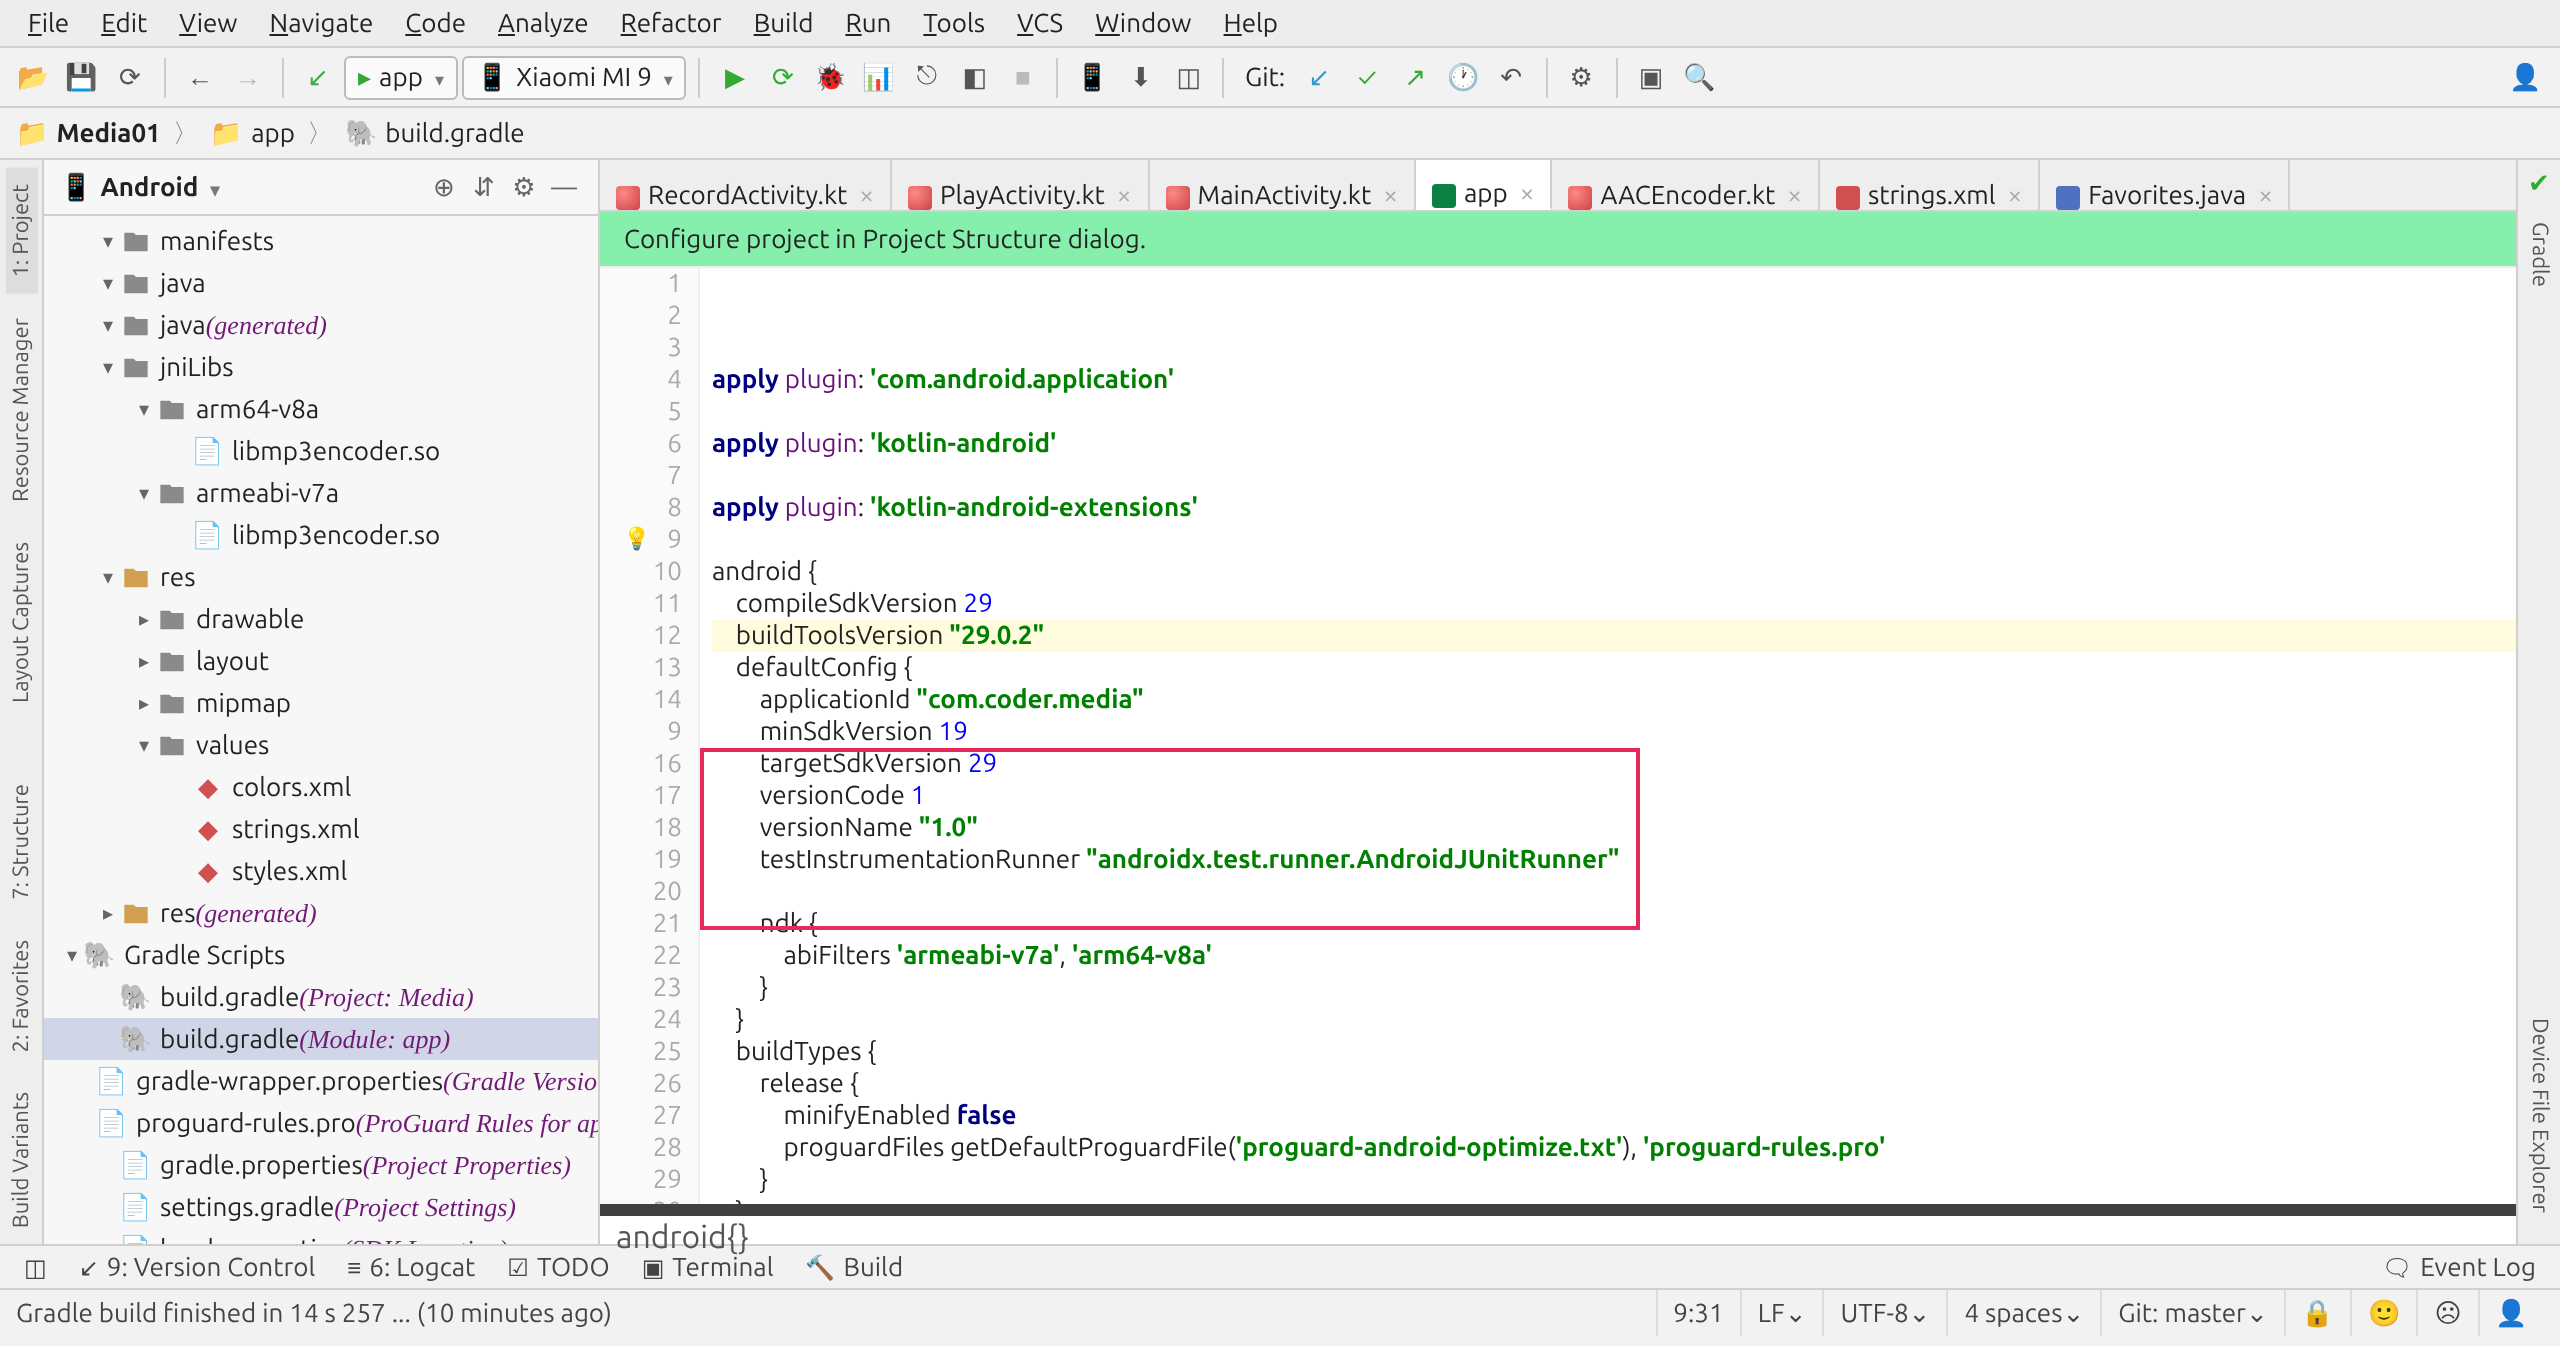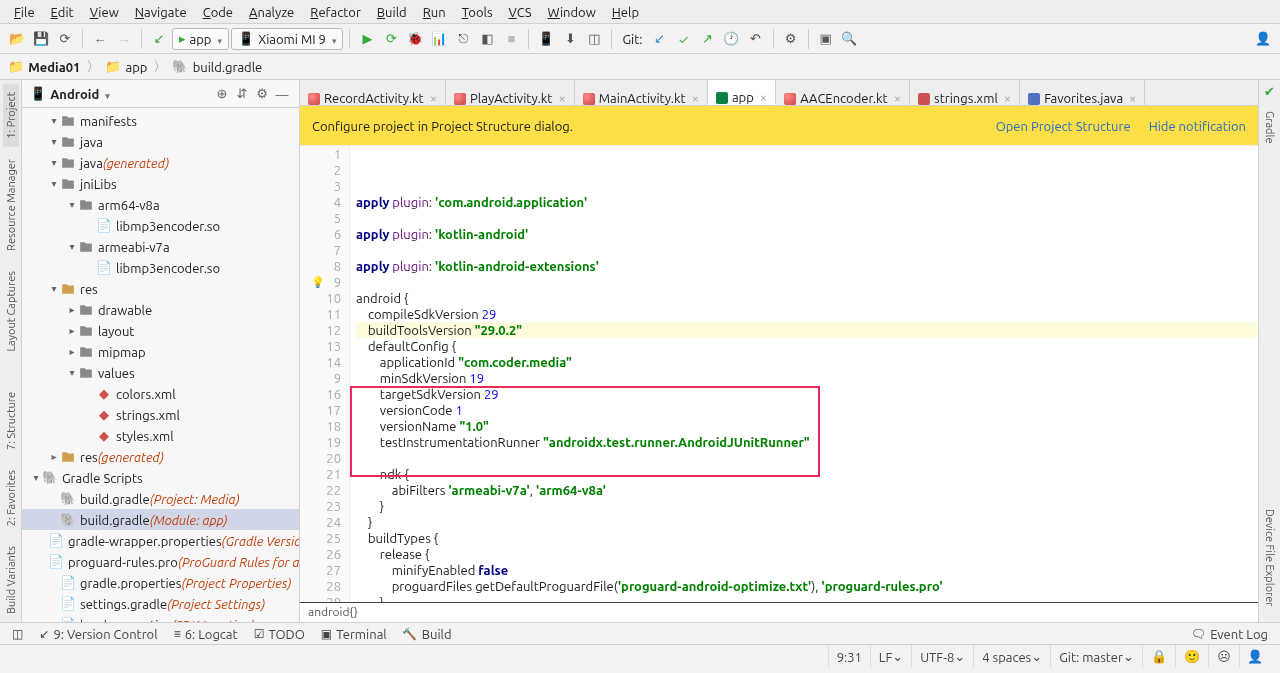--- a/index.html
+++ b/index.html
@@ -33,50 +33,50 @@
 .tree-row { display: flex; align-items: center; height: 21px; padding-right: 4px; cursor: pointer; white-space: nowrap; }
 .tree-row.selected { background: #d0d6e8; }
 .chev { width: 12px; text-align: center; color: #666; font-size: 10px; }
 .ticon { width: 16px; height: 16px; margin-right: 4px; display: inline-flex; align-items: center; justify-content: center; }
 .ticon.folder { color: #8a8a8a; }
 .ticon.folder svg { fill: #8a8a8a; }
 .ticon.resfolder svg { fill: #d0a050; }
 .ticon.gradle { color: #0b8043; }
 .ticon.xml { color: #d05050; }
 .ticon.file { color: #888; }
-.muted { color: #c2410c; font-style: italic; }
+.muted { color: #701a75; font-style: italic; font-family: Liberation Serif, serif; }
 
 .editor { flex: 1; display: flex; flex-direction: column; background: #fff; min-width: 0; }
 .tabs { display: flex; background: #eee; border-bottom: 1px solid #d0d0d0; height: 26px; overflow: hidden; }
 .tab { display: flex; align-items: flex-end; padding: 0 8px; border-right: 1px solid #d0d0d0; gap: 4px; cursor: pointer; font-size: 12px; }
 .tab.active { background: #fff; border-bottom: 1px solid #fff; }
 .tab .close { color: #aaa; cursor: pointer; margin-left: 2px; }
 .tab .fic { width: 12px; height: 12px; display: inline-block; }
 .fic.kt { background: radial-gradient(circle at 30% 30%, #f88, #c44); border-radius: 2px; }
 .fic.gradle { background: #0b8043; border-radius: 2px; }
 .fic.xml { background: #d05050; border-radius: 2px; }
 .fic.java { background: #5070c0; border-radius: 2px; }
 
-.notif { display: flex; align-items: center; justify-content: space-between; background: #fde047; border-bottom: 1px solid #eee; padding: 4px 12px; height: 40px; font-size: 12px; }
+.notif { display: flex; align-items: center; justify-content: space-between; background: #86efac; border-bottom: 1px solid #eee; padding: 4px 12px; height: 28px; font-size: 12px; }
 .notif .links { display: flex; gap: 18px; }
 .notif a { color: #2a6cc4; cursor: pointer; }
 
 .code-area { flex: 1; display: flex; overflow: hidden; position: relative; font-family: "DejaVu Sans Mono", Consolas, monospace; font-size: 13px; line-height: 16px; }
 .gutter { width: 50px; background: #fafafa; color: #aaa; text-align: right; padding: 0 8px 0 0; border-right: 1px solid #eee; }
 .gutter .gl { height: 16px; }
 .gutter .gl.warn::before { content: "💡"; font-size: 11px; position: absolute; margin-left: -22px; }
 .code { flex: 1; padding-left: 6px; position: relative; white-space: pre; }
 .code .cl { height: 16px; }
 .kw { color: #000080; font-weight: bold; }
 .str { color: #008000; font-weight: bold; }
 .num { color: #0000ff; }
 .id { color: #660e7a; }
 .hl-line { background: #fffbdd; }
 .highlight-box { position: absolute; border: 2px solid #e8295b; pointer-events: none; }
-.crumb-bar { border-top: 1px solid #404040; padding: 2px 8px; font-size: 12px; color: #555; height: 20px; }
+.crumb-bar { border-top: 6px solid #404040; padding: 2px 8px; font-size: 16px; color: #555; height: 20px; }
 
 .right-gutter { width: 22px; background: #eee; border-left: 1px solid #d0d0d0; display: flex; flex-direction: column; align-items: center; }
 .right-gutter .vtab { writing-mode: vertical-rl; padding: 8px 2px; font-size: 11px; color: #555; cursor: pointer; }
 .right-gutter .top-icons { padding: 4px 0; }
 
 .bottom-bar { display: flex; align-items: center; border-top: 1px solid #d0d0d0; background: #f2f2f2; height: 22px; padding: 0 4px; }
 .bottom-bar .bbtn { display: flex; align-items: center; gap: 4px; padding: 0 8px; cursor: pointer; font-size: 12px; color: #444; height: 100%; }
 .bottom-bar .spacer { flex: 1; }
 
 .status-bar { display: flex; align-items: center; border-top: 1px solid #d0d0d0; background: #f2f2f2; height: 24px; padding: 0 8px; font-size: 12px; color: #444; }
@@ -402,24 +402,20 @@
           <span class="close">×</span>
         </div>
         <div class="tab">
           <span class="fic java"></span>
           <span>Favorites.java</span>
           <span class="close">×</span>
         </div>
       </div>
     <div class="notif">
       <span>Configure project in Project Structure dialog.</span>
-      <span class="links">
-        <a>Open Project Structure</a>
-        <a>Hide notification</a>
-      </span>
     </div>
     <div class="code-area">
       <div class="gutter" id="gutter">
           <div class="gl">1</div>
           <div class="gl">2</div>
           <div class="gl">3</div>
           <div class="gl">4</div>
           <div class="gl">5</div>
           <div class="gl">6</div>
           <div class="gl">7</div>
@@ -468,20 +464,21 @@
   <div class="bbtn">↙ <span>9: Version Control</span></div>
   <div class="bbtn">≡ <span>6: Logcat</span></div>
   <div class="bbtn">☑ <span>TODO</span></div>
   <div class="bbtn">▣ <span>Terminal</span></div>
   <div class="bbtn">🔨 <span>Build</span></div>
   <div class="spacer"></div>
   <div class="bbtn">🗨 <span>Event Log</span></div>
 </div>
 
 <div class="status-bar">
+  <span>Gradle build finished in 14 s 257 ... (10 minutes ago)</span>
   <div class="spacer"></div>
   <div class="cell">9:31</div>
   <div class="cell"><span>LF</span> ⌄</div>
   <div class="cell"><span>UTF-8</span> ⌄</div>
   <div class="cell"><span>4 spaces</span> ⌄</div>
   <div class="cell"><span>Git: master</span> ⌄</div>
   <div class="cell">🔒</div>
   <div class="cell">🙂</div>
   <div class="cell">☹</div>
   <div class="cell">👤</div>

